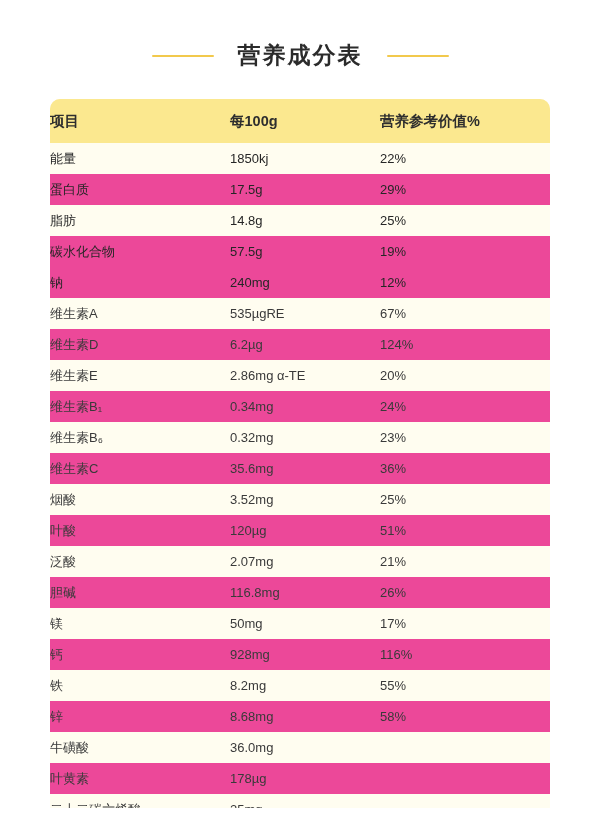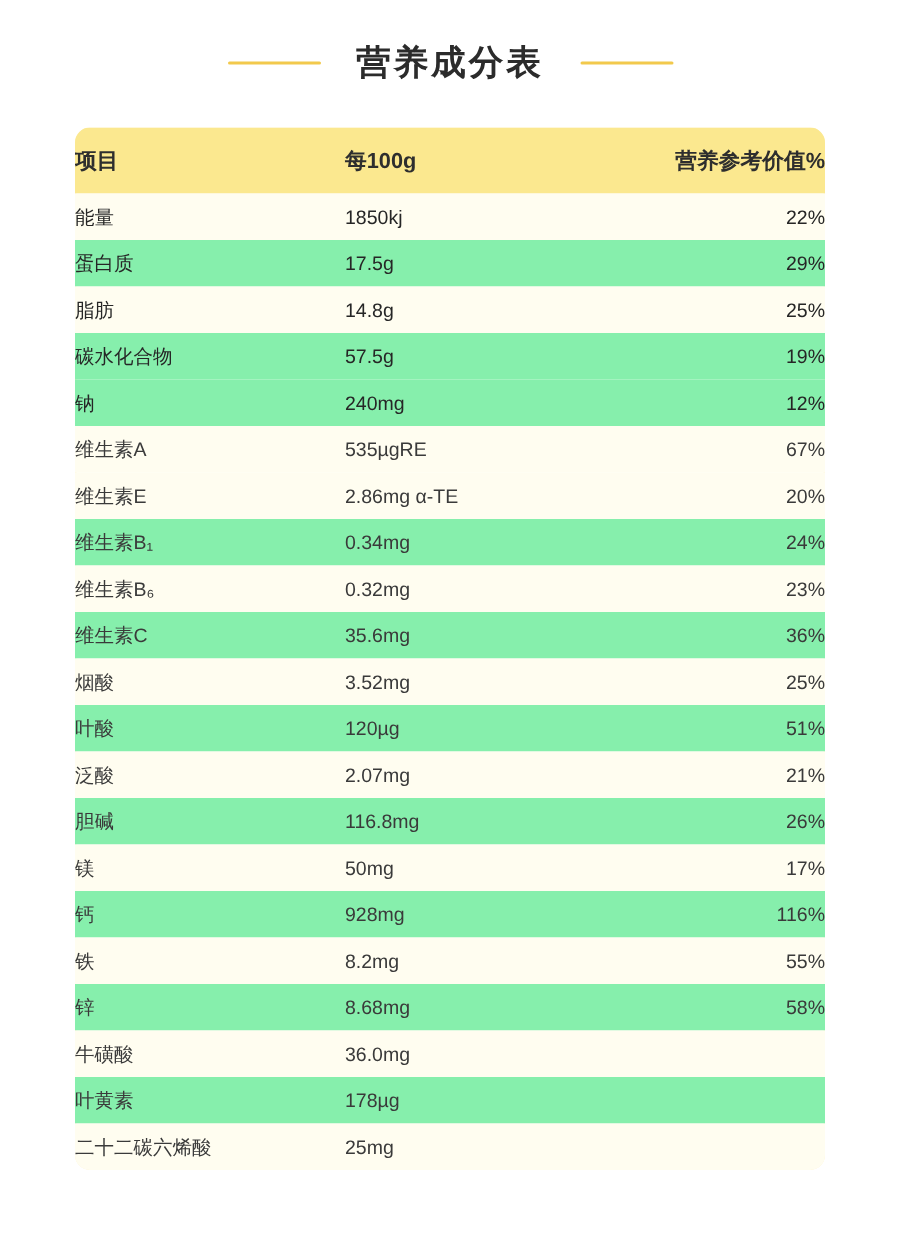--- a/index.html
+++ b/index.html
@@ -21,21 +21,21 @@
     height: 832px;
     box-sizing: border-box;
   }
 
   
   .title-wrap {
     display: flex;
     align-items: center;
     justify-content: center;
     gap: 24px;
-    padding-top: 26px;
+    padding-top: 40px;
     padding-bottom: 10px;
   }
   .title-rule {
     width: 62px;
     height: 2px;
     background: #f2c94c;
     border-radius: 1px;
   }
   .title-text {
     font-size: 23px;
@@ -79,28 +79,28 @@
     text-align: left;
     padding-left: 32px;
     box-sizing: border-box;
   }
   th.c-val, td.c-val {
     width: 150px;
     text-align: left;
   }
   th.c-nrv, td.c-nrv {
     width: 170px;
-    text-align: right;
+    text-align: left;
   }
 
   tbody tr {
     height: 31px;
   }
   tbody tr.alt-a { background: #fffdf0; }
-  tbody tr.alt-b { background: #86efac; }
+  tbody tr.alt-b { background: #ec4899; }
 
   tbody td {
     font-size: 13px;
     color: #3a3a3a;
     vertical-align: middle;
   }
   tbody tr.bold td {
     font-weight: normal;
     color: #262626;
   }
@@ -185,20 +185,27 @@
             <td class="c-val">240mg</td>
             <td class="c-nrv">12%</td>
           </tr>
           <tr class="alt-a">
             <td class="c-item">
               <span class="item-main">维生素A</span>
             </td>
             <td class="c-val">535µgRE</td>
             <td class="c-nrv">67%</td>
           </tr>
+          <tr class="alt-b">
+            <td class="c-item">
+              <span class="item-main">维生素D</span>
+            </td>
+            <td class="c-val">6.2µg</td>
+            <td class="c-nrv">124%</td>
+          </tr>
           <tr class="alt-a">
             <td class="c-item">
               <span class="item-main">维生素E</span>
             </td>
             <td class="c-val">2.86mg α-TE</td>
             <td class="c-nrv">20%</td>
           </tr>
           <tr class="alt-b">
             <td class="c-item">
               <span class="item-main">维生素B₁</span>

